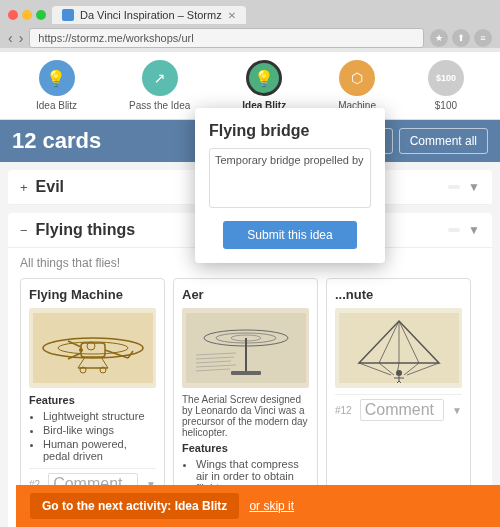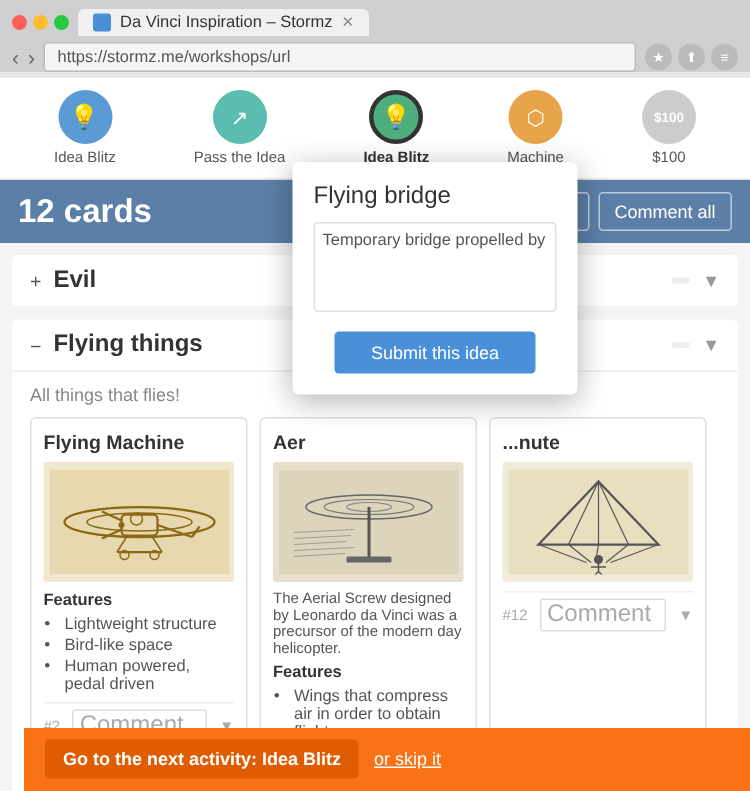--- a/index.html
+++ b/index.html
@@ -63,21 +63,21 @@
     .card-title { font-size: 13px; font-weight: bold; color: #333; margin-bottom: 6px; }
     .card-image { width: 100%; height: 80px; background: #f0e8d0; border-radius: 2px; margin-bottom: 6px; display: flex; align-items: center; justify-content: center; overflow: hidden; }
     .card-features-title { font-weight: bold; margin-bottom: 4px; color: #333; }
     .card-features-list { list-style: disc; padding-left: 14px; color: #555; }
     .card-features-list li { margin-bottom: 2px; }
     .card-footer { display: flex; align-items: center; gap: 8px; margin-top: 6px; padding-top: 4px; border-top: 1px solid #eee; }
     .card-num { color: #aaa; font-size: 10px; }
     .comment-box { border: 1px solid #ddd; border-radius: 2px; padding: 1px 4px; font-size: 16px; color: #aaa; flex: 1; }
     .card-dropdown { color: #aaa; font-size: 10px; margin-left: auto; }
     .popup { position: absolute; top: 108px; left: 195px; background: white; border-radius: 4px; box-shadow: 0 4px 20px rgba(0,0,0,0.3); width: 190px; z-index: 101; padding: 14px; }
-    .popup-title { font-size: 16px; font-weight: normal; color: #333; margin-bottom: 8px; }
+    .popup-title { font-size: 16px; font-weight: bold; color: #333; margin-bottom: 8px; }
     .popup-textarea { width: 100%; height: 60px; border: 1px solid #ddd; border-radius: 3px; padding: 5px; font-size: 11px; color: #555; resize: none; font-family: Arial, sans-serif; }
     .popup-submit { background: #4a90d9; color: white; border: none; padding: 7px 24px; border-radius: 3px; font-size: 12px; cursor: pointer; display: block; margin: 10px auto 0; }
 
     
     .bottom-bar { background: #f97316; padding: 8px 14px; display: flex; align-items: center; gap: 10px; position: fixed; bottom: 0; left: 16px; width: 500px; }
     .next-activity-btn { background: #e05c00; color: white; border: none; padding: 6px 12px; border-radius: 3px; font-size: 12px; cursor: pointer; font-weight: bold; }
     .skip-link { color: white; font-size: 12px; text-decoration: underline; cursor: pointer; }
     
     .aerial-screw-bg { background: #e8e0cc; width: 100%; height: 80px; border-radius: 2px; display: flex; align-items: center; justify-content: center; }
     
@@ -195,21 +195,21 @@
               <line x1="68" y1="44" x2="75" y2="55" stroke="#8b6914" stroke-width="1"></line>
               <line x1="45" y1="55" x2="75" y2="55" stroke="#8b6914" stroke-width="1.5"></line>
 
               <circle cx="50" cy="57" r="3" fill="none" stroke="#8b6914" stroke-width="1"></circle>
               <circle cx="70" cy="57" r="3" fill="none" stroke="#8b6914" stroke-width="1"></circle>
             </svg>
           </div>
           <div class="card-features-title">Features</div>
           <ul class="card-features-list">
             <li>Lightweight structure</li>
-            <li>Bird-like space</li>
+            <li>Bird-like wings</li>
             <li>Human powered, pedal driven</li>
           </ul>
           <div class="card-footer">
             <span class="card-num">#2</span>
             <span class="comment-box">Comment</span>
             <span class="card-dropdown">▼</span>
           </div>
         </div>
 
         <div class="card">

